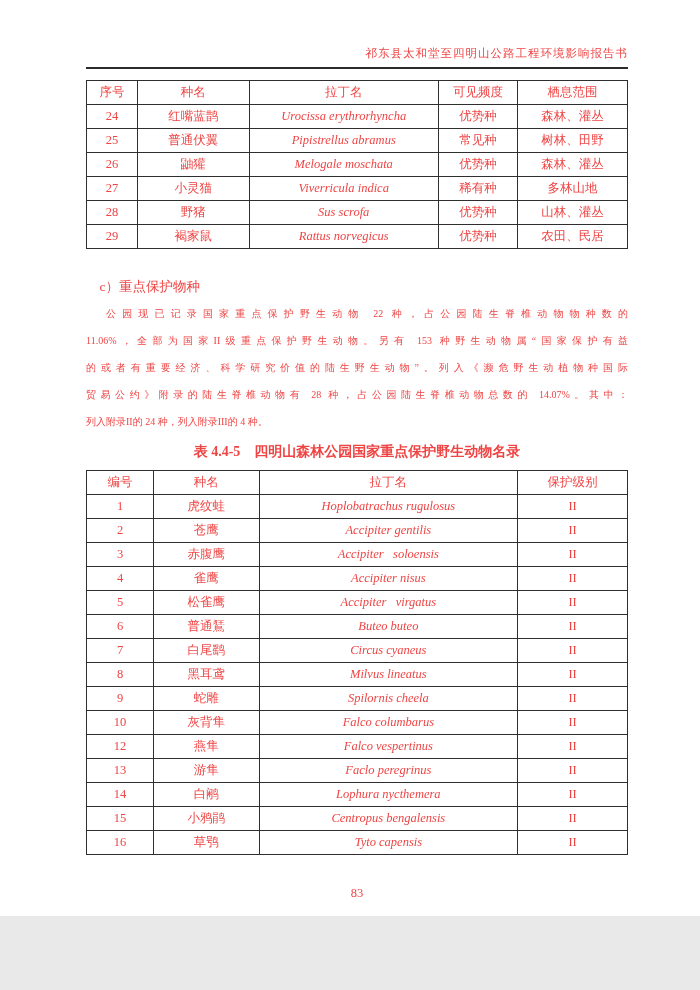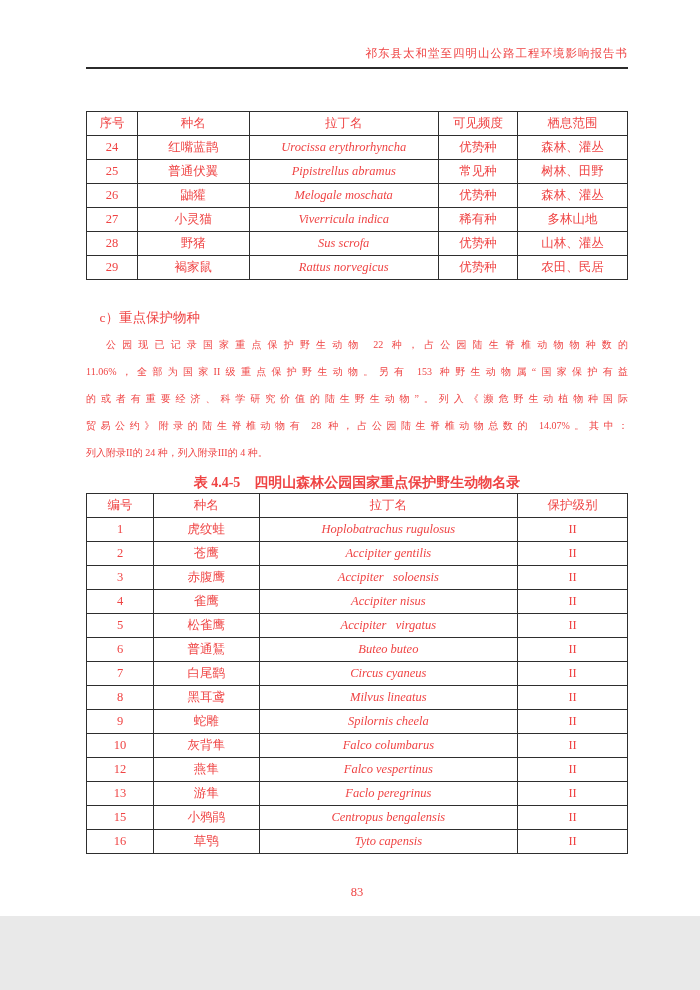--- a/index.html
+++ b/index.html
@@ -22,22 +22,22 @@
     font-size: 11.5px;
     letter-spacing: 1px;
     border-bottom: 2px solid #2b2b2b;
   }
   table {
     width: 100%;
     border-collapse: collapse;
     table-layout: fixed;
     border: 1.5px solid #222222;
   }
-  .t1 { margin-top: 42px; padding-left: 20px; }
-  .t2 { margin-top: 0; }
+  .t1 { margin-top: 11px; padding-left: 20px; }
+  .t2 { margin-top: 8px; }
   th, td {
     border: 1px solid #2e2e2e;
     text-align: center;
     vertical-align: middle;
     font-weight: normal;
     font-size: 12.5px;
     height: 23px;
     padding: 0 2px;
     overflow: hidden;
     line-height: 1.1;
@@ -263,20 +263,26 @@
           <td>II</td>
         </tr>
 
         <tr>
           <td>13</td>
           <td>游隼</td>
           <td class="latin">Faclo peregrinus</td>
           <td>II</td>
         </tr>
 
+        <tr>
+          <td>14</td>
+          <td>白鹇</td>
+          <td class="latin">Lophura nycthemera</td>
+          <td>II</td>
+        </tr>
 
         <tr>
           <td>15</td>
           <td>小鸦鹃</td>
           <td class="latin">Centropus bengalensis</td>
           <td>II</td>
         </tr>
 
         <tr>
           <td>16</td>

